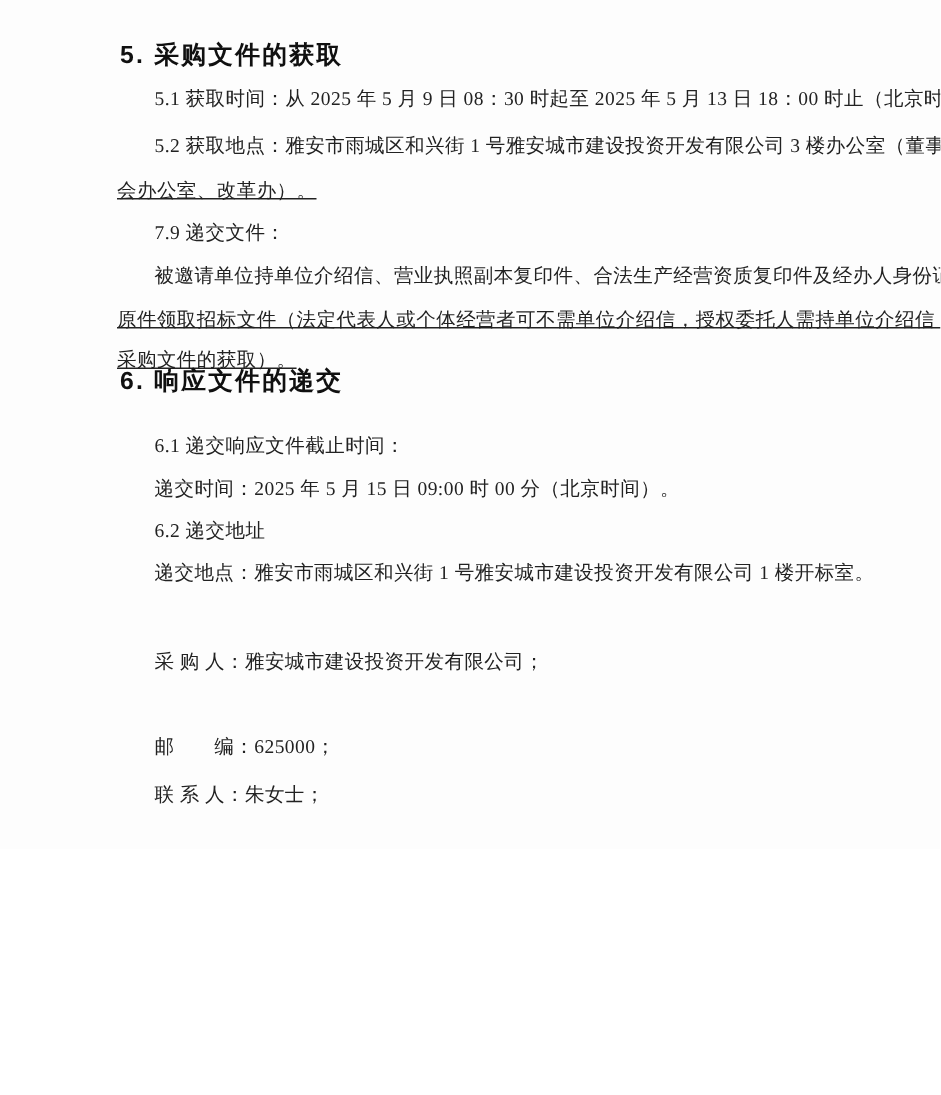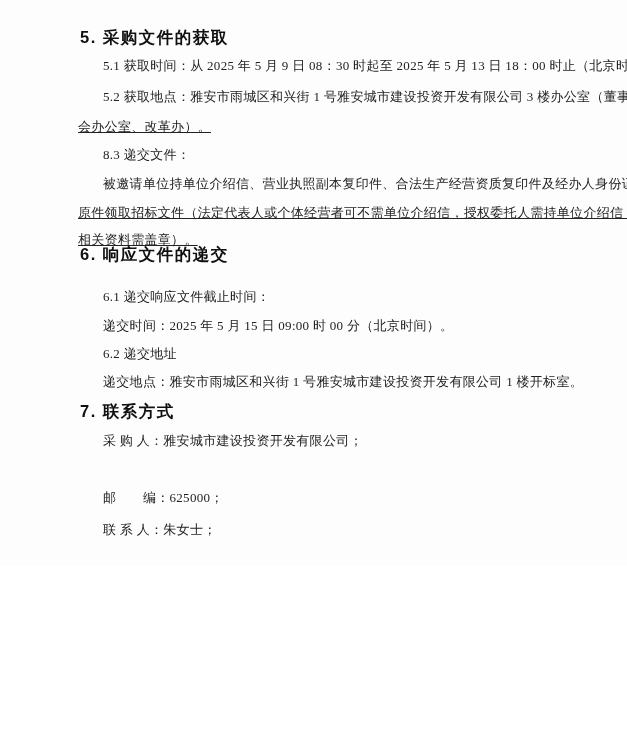--- a/index.html
+++ b/index.html
@@ -39,32 +39,31 @@
 </style>
 </head>
 <body>
 
 <div class="page">
 
   <div class="line heading" style="top:27px;left:80px">5. 采购文件的获取</div>
   <div class="line indent" style="top:58px">5.1 获取时间：从 2025 年 5 月 9 日 08：30 时起至 2025 年 5 月 13 日 18：00 时止（北京时间）。</div>
   <div class="line indent" style="top:89px">5.2 获取地点：雅安市雨城区和兴街 1 号雅安城市建设投资开发有限公司 3 楼办公室（董事</div>
   <div class="line flush" style="top:119px">会办公室、改革办）。</div>
-  <div class="line indent" style="top:147px">8.3 递交文件：</div>
+  <div class="line indent" style="top:147px">7.9 递交文件：</div>
   <div class="line indent" style="top:176px">被邀请单位持单位介绍信、营业执照副本复印件、合法生产经营资质复印件及经办人身份证</div>
   <div class="line flush" style="top:205px">原件领取招标文件（法定代表人或个体经营者可不需单位介绍信，授权委托人需持单位介绍信，</div>
-  <div class="line flush" style="top:232px">相关资料需盖章）。</div>
+  <div class="line flush" style="top:232px">采购文件的获取）。</div>
 
   <div class="line heading" style="top:244px;left:80px">6. 响应文件的递交</div>
   <div class="line indent" style="top:289px">6.1 递交响应文件截止时间：</div>
   <div class="line indent" style="top:318px">递交时间：2025 年 5 月 15 日 09:00 时 00 分（北京时间）。</div>
   <div class="line indent" style="top:346px">6.2 递交地址</div>
   <div class="line indent" style="top:374px">递交地点：雅安市雨城区和兴街 1 号雅安城市建设投资开发有限公司 1 楼开标室。</div>
 
-  <div class="line heading" style="top:401px;left:80px">7. 联系方式</div>
   <div class="line indent" style="top:433px">采 购 人：雅安城市建设投资开发有限公司；</div>
   <div class="line indent" style="top:490px">邮　　编：625000；</div>
   <div class="line indent" style="top:522px">联 系 人：朱女士；</div>
 
   <div class="sig" style="top:637px;left:345px">雅安城市建设投资开发有限公司</div>
   <div class="sig" style="top:662px;left:387px">2025 年 5 月 8 日</div>
 
   <svg class="seal" width="132" height="132" viewBox="0 0 132 132">
     <circle class="seal-ring" cx="66" cy="66" r="60"></circle>
     <path id="sealTopArc" d="M 19.6 78.4 A 48 48 0 1 1 112.4 78.4" fill="none"></path>

